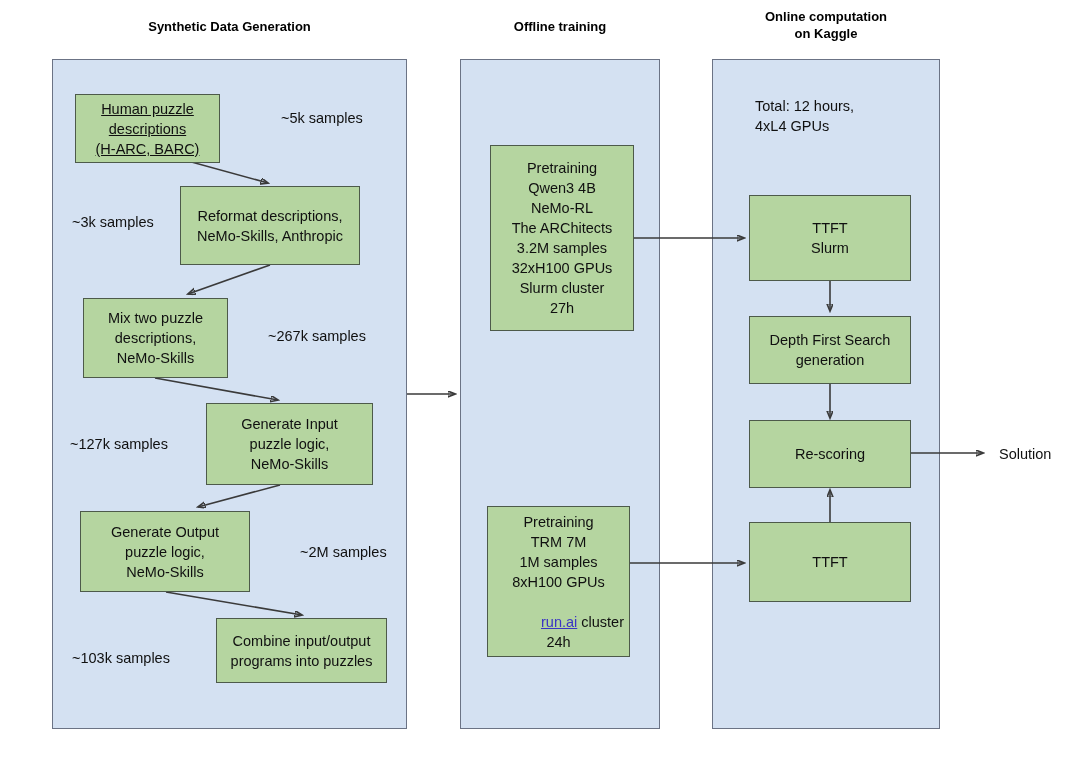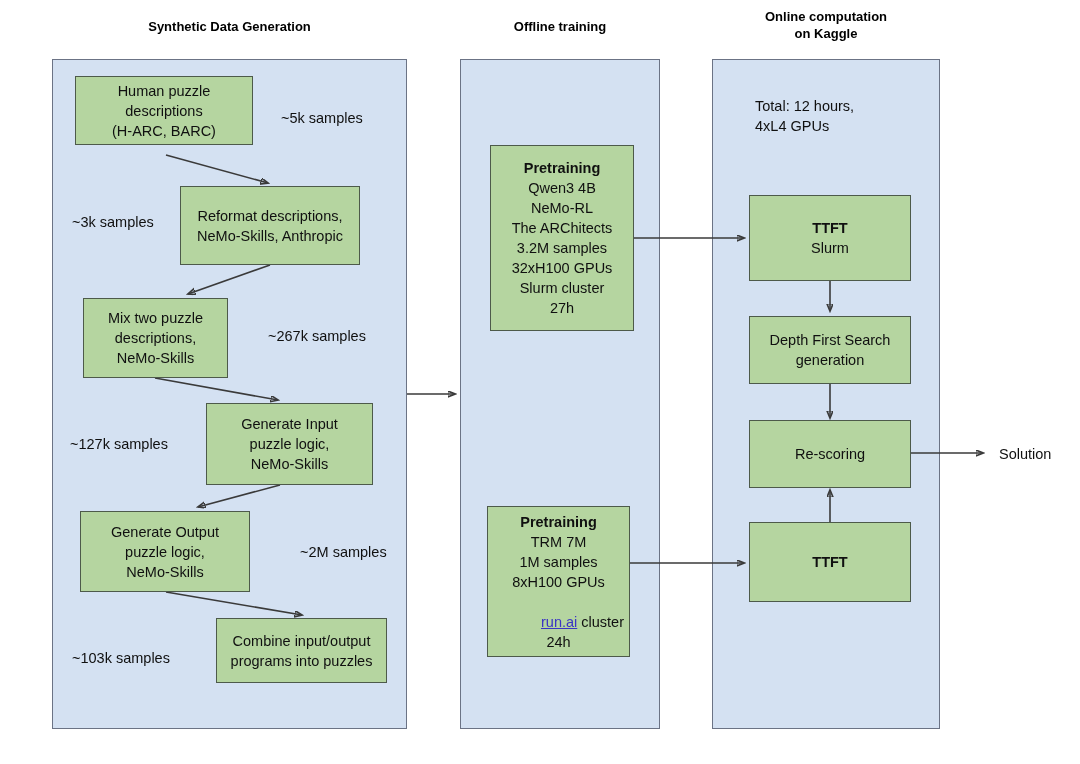--- a/index.html
+++ b/index.html
@@ -39,21 +39,21 @@
     align-items: center;
     justify-content: center;
     text-align: center;
     font-size: 14.5px;
     line-height: 20px;
     color: #101010;
     white-space: pre-line;
     padding: 2px;
   }
   .node .hd {
-    font-weight: bold;
+    font-weight: normal;
     text-align: center;
   }
   .note {
     position: absolute;
     font-size: 14.5px;
     line-height: 20px;
     color: #101010;
     white-space: pre-line;
   }
   .link {
@@ -108,21 +108,21 @@
 
     <path d="M630,563 L744,563" marker-end="url(#ah)"></path>
 
     <line x1="830" y1="281" x2="830" y2="311" marker-end="url(#ah)"></line>
     <line x1="830" y1="384" x2="830" y2="418" marker-end="url(#ah)"></line>
     <line x1="830" y1="602" x2="830" y2="490" marker-end="url(#ah)"></line>
 
     <line x1="911" y1="453" x2="983" y2="453" marker-end="url(#ah)"></line>
   </svg>
 
-  <div class="node" style="left:75px; top:76px; width:178px; height:69px;">Human puzzle
+  <div class="node" style="left:75px; top:94px; width:145px; height:69px;text-decoration:underline;">Human puzzle
 descriptions
 (H-ARC, BARC)</div>
 
   <div class="node" style="left:180px; top:186px; width:180px; height:79px;">Reformat descriptions,
 NeMo-Skills, Anthropic</div>
 
   <div class="node" style="left:83px; top:298px; width:145px; height:80px;">Mix two puzzle
 descriptions,
 NeMo-Skills</div>
 

